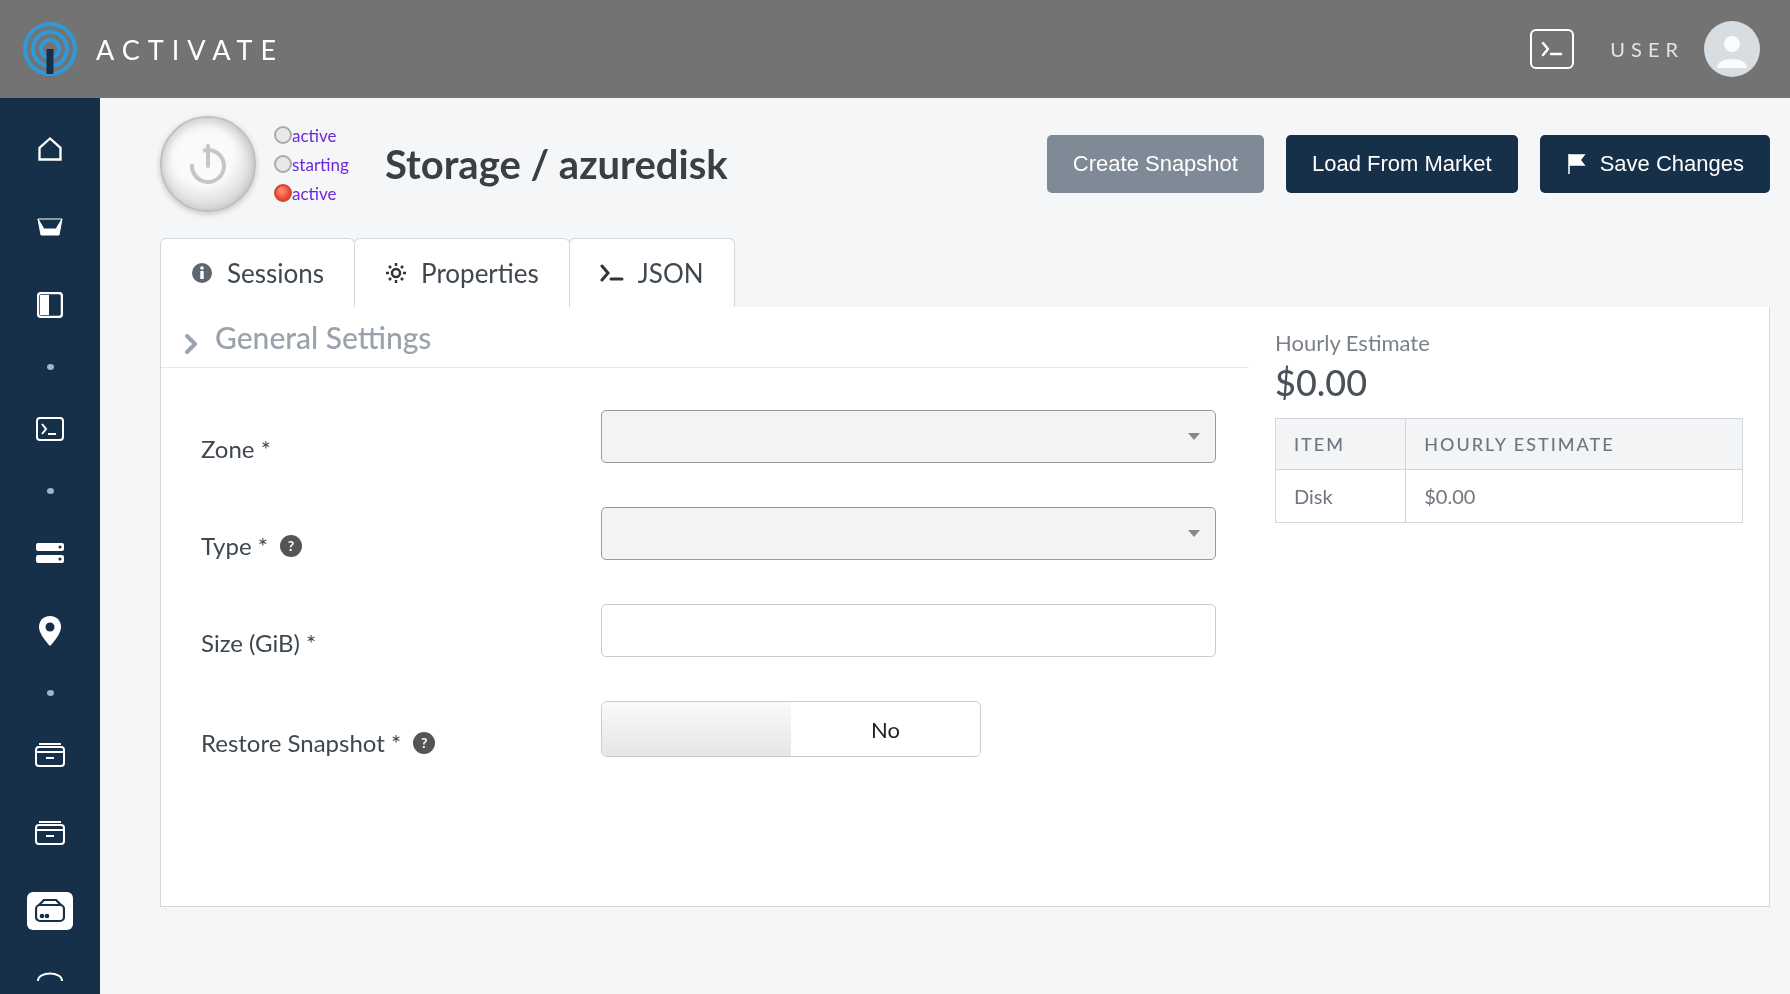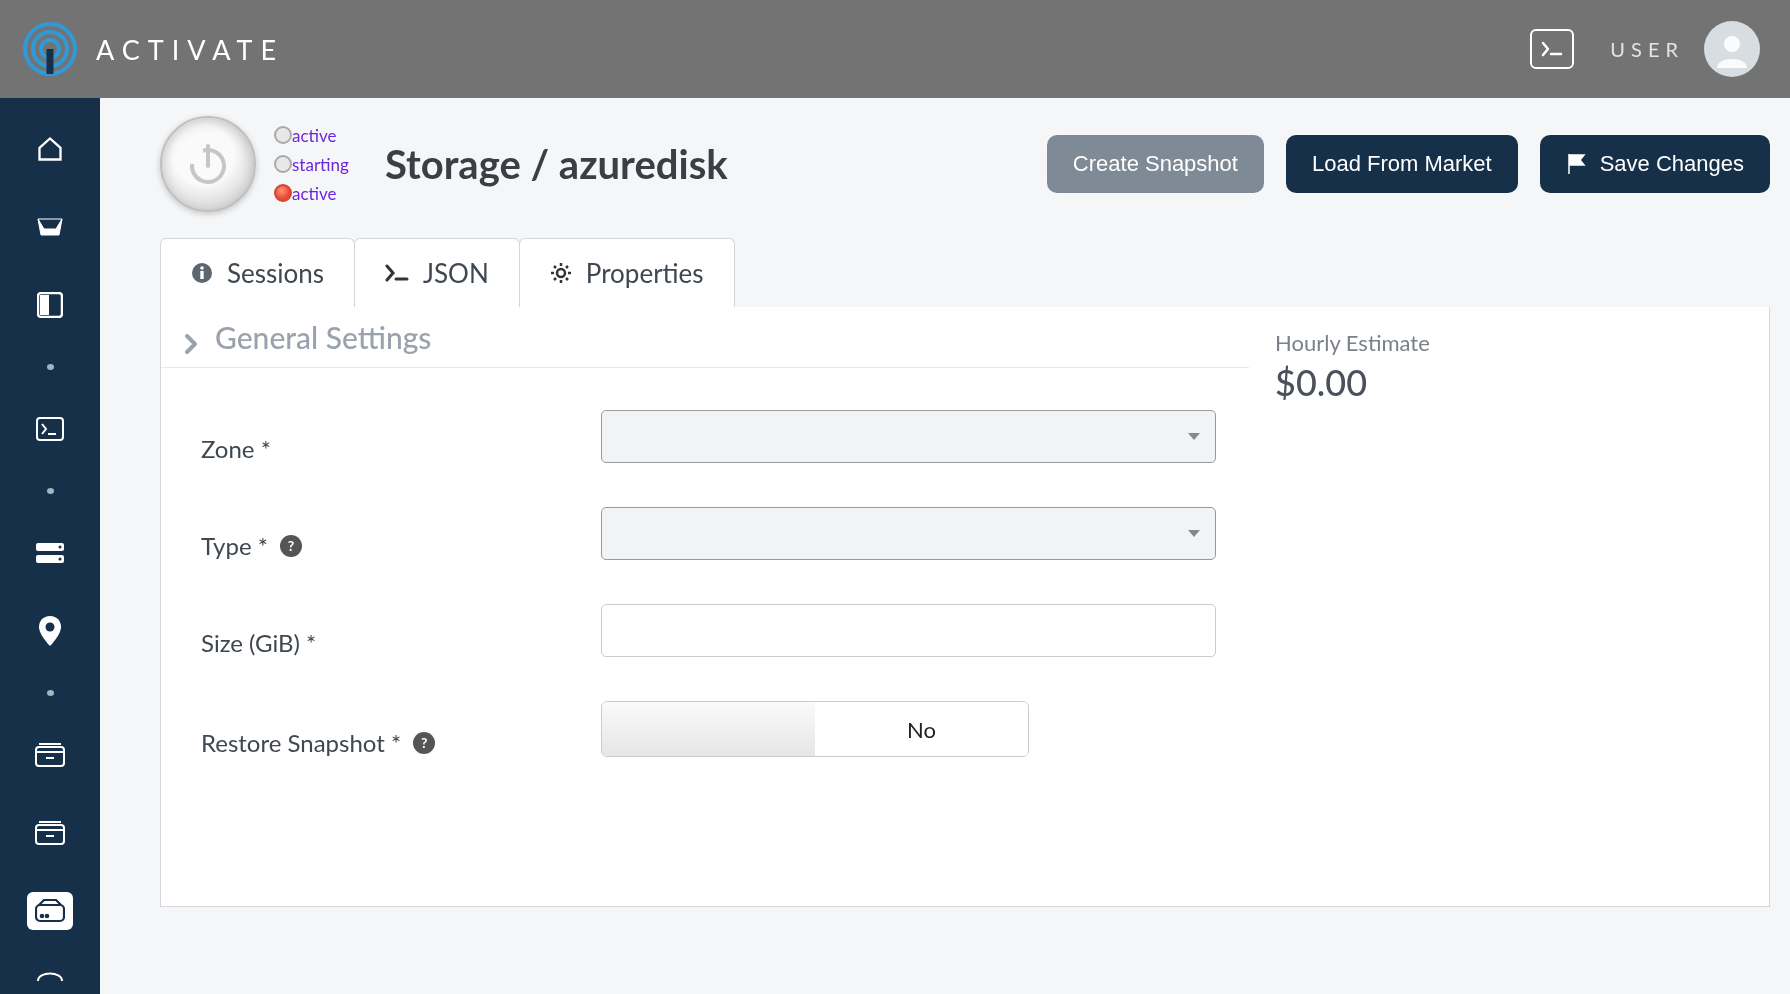--- a/index.html
+++ b/index.html
@@ -25,21 +25,21 @@
 
 
 .header-row { display: flex; align-items: center; }
 .power-circle { width: 96px; height: 96px; border-radius: 50%; background: radial-gradient(circle at 45% 40%, #fafafa 40%, #d6d6d6 75%); border: 2px solid #bfbfbf; box-shadow: inset 0 4px 12px rgba(0,0,0,0.15), 0 2px 6px rgba(0,0,0,0.2); display: flex; align-items: center; justify-content: center; margin-right: 18px; }
 .status-list { display: flex; flex-direction: column; gap: 8px; margin-right: 36px; }
 .status-item { display: flex; align-items: center; font-size: 17px; color: #6d28d9; }
 .status-dot { width: 18px; height: 18px; border-radius: 50%; border: 2px solid #aaa; background: #e8e8e8; }
 .status-dot.red { background: radial-gradient(circle at 40% 35%, #ff8a6f 10%, #ed4a37 60%); border-color: #d3452f; }
 .page-title { font-size: 40px; font-weight: 700; color: #3a3f45; }
 .header-spacer { flex: 1; }
-.btn { height: 58px; padding: 0 26px; border-radius: 10px; font-size: 22px; color: #fff; display: inline-flex; align-items: center; gap: 12px; border: none; cursor: pointer; margin-left: 22px; }
+.btn { height: 58px; padding: 0 26px; border-radius: 5px; font-size: 22px; color: #fff; display: inline-flex; align-items: center; gap: 12px; border: none; cursor: pointer; margin-left: 22px; }
 .btn-gray { background: #7e8a96; }
 .btn-dark { background: #16304a; }
 
 
 .tabs { display: flex; margin-top: 26px; }
 .tab { display: flex; align-items: center; gap: 14px; padding: 18px 30px; border: 1px solid #d3d6da; border-bottom: none; border-radius: 6px 6px 0 0; font-size: 26px; color: #3f4750; background: #fff; margin-right: -1px; cursor: pointer; }
 .tab.active { border-top: 4px solid #16304a; position: relative; top: 1px; z-index: 2; }
 .tab-icon { color: #5b6670; display: inline-flex; }
 
 
@@ -53,21 +53,21 @@
 .section-header.expanded .title { color: #8a929b; }
 
 .form-rows { padding: 20px 10px 0 40px; }
 .form-row { display: flex; align-items: flex-end; padding: 22px 0; }
 .form-label { width: 400px; font-size: 24px; color: #3f4750; display: flex; align-items: center; gap: 12px; }
 .help-circ { width: 22px; height: 22px; border-radius: 50%; background: #555; color: #fff; display: inline-flex; align-items: center; justify-content: center; font-size: 14px; font-weight: bold; }
 
 .select-box { width: 615px; height: 53px; border: 1px solid #999; border-radius: 5px; background: #f2f3f5; display: flex; align-items: center; justify-content: flex-end; padding: 0 14px; color: #888; }
 .text-input { width: 615px; height: 53px; border: 1px solid #c9ccd0; border-radius: 5px; background: #fff; padding: 0 14px; font-size: 20px; color: #333; }
 
-.toggle-wrap { width: 428px; height: 56px; border: 1px solid #c9ccd0; border-radius: 6px; display: flex; overflow: hidden; }
+.toggle-wrap { width: 380px; height: 56px; border: 1px solid #c9ccd0; border-radius: 6px; display: flex; overflow: hidden; }
 .toggle-half { flex: 1; display: flex; align-items: center; justify-content: center; font-size: 22px; }
 .toggle-half.inactive { background: linear-gradient(#fafafa, #e6e6e6); }
 .toggle-half.active { background: #fff; color: #222; }
 
 
 .estimate-title { font-size: 22px; color: #7a818a; }
 .estimate-value { font-size: 36px; color: #4a515a; font-weight: 500; margin: 4px 0 14px; }
 .est-table { width: 100%; border: 1px solid #d3d6da; border-collapse: collapse; }
 .est-table th, .est-table td { border: 1px solid #d3d6da; padding: 14px 18px; font-size: 20px; text-align: left; color: #6e7680; }
 .est-table th { background: #f2f4f6; letter-spacing: 2px; font-weight: 500; font-size: 18px; }
@@ -249,48 +249,48 @@
     <div class="tabs">
       <div class="tab">
         <span class="tab-icon">
             <svg width="22" height="22" viewBox="0 0 22 22">
               <circle cx="11" cy="11" r="10" fill="#5b6670"></circle>
               <circle cx="11" cy="6" r="1.8" fill="#fff"></circle>
               <rect x="9.3" y="9" width="3.4" height="8" fill="#fff"></rect>
             </svg>
           </span>
         <span>Sessions</span>
-      </div>
-      <div class="tab">
-        <span class="tab-icon">
-            <svg width="24" height="18" viewBox="0 0 24 18">
-              <path d="M2 2 L8 9 L2 16" stroke="#333" stroke-width="3" fill="none" stroke-linecap="round"></path>
-              <line x1="11" y1="15" x2="22" y2="15" stroke="#333" stroke-width="3" stroke-linecap="round"></line>
-            </svg>
-          </span>
-        <span>JSON</span>
       </div>
       <div class="tab">
         <span class="tab-icon">
             <svg width="22" height="22" viewBox="0 0 22 22">
               <circle cx="11" cy="11" r="4" fill="none" stroke="#333" stroke-width="2.5"></circle>
               <g stroke="#333" stroke-width="2.5">
                 <line x1="11" y1="1" x2="11" y2="4"></line>
                 <line x1="11" y1="18" x2="11" y2="21"></line>
                 <line x1="1" y1="11" x2="4" y2="11"></line>
                 <line x1="18" y1="11" x2="21" y2="11"></line>
                 <line x1="4" y1="4" x2="6" y2="6"></line>
                 <line x1="16" y1="16" x2="18" y2="18"></line>
                 <line x1="16" y1="6" x2="18" y2="4"></line>
                 <line x1="4" y1="18" x2="6" y2="16"></line>
               </g>
             </svg>
           </span>
         <span>Properties</span>
       </div>
+      <div class="tab">
+        <span class="tab-icon">
+            <svg width="24" height="18" viewBox="0 0 24 18">
+              <path d="M2 2 L8 9 L2 16" stroke="#333" stroke-width="3" fill="none" stroke-linecap="round"></path>
+              <line x1="11" y1="15" x2="22" y2="15" stroke="#333" stroke-width="3" stroke-linecap="round"></line>
+            </svg>
+          </span>
+        <span>JSON</span>
+      </div>
     </div>
 
     <div class="panel">
       <div class="panel-left">
 
         <div class="section-header">
           <span class="chev">
               <svg width="16" height="22" viewBox="0 0 16 22">
                 <path d="M4 3 L12 11 L4 19" fill="none" stroke="#9aa2ad" stroke-width="4" stroke-linecap="round" stroke-linejoin="round"></path>
               </svg>
@@ -349,17 +349,31 @@
                 </div>
             </div>
           </div>
 
         </div>
       </div>
 
       <div class="panel-right">
         <div class="estimate-title">Hourly Estimate</div>
         <div class="estimate-value">$0.00</div>
+        <table class="est-table">
+          <thead>
+            <tr>
+              <th>ITEM</th>
+              <th>HOURLY ESTIMATE</th>
+            </tr>
+          </thead>
+          <tbody>
+            <tr>
+              <td>Disk</td>
+              <td>$0.00</td>
+            </tr>
+          </tbody>
+        </table>
       </div>
     </div>
 
   </div>
 </div>
 
 </body></html>

